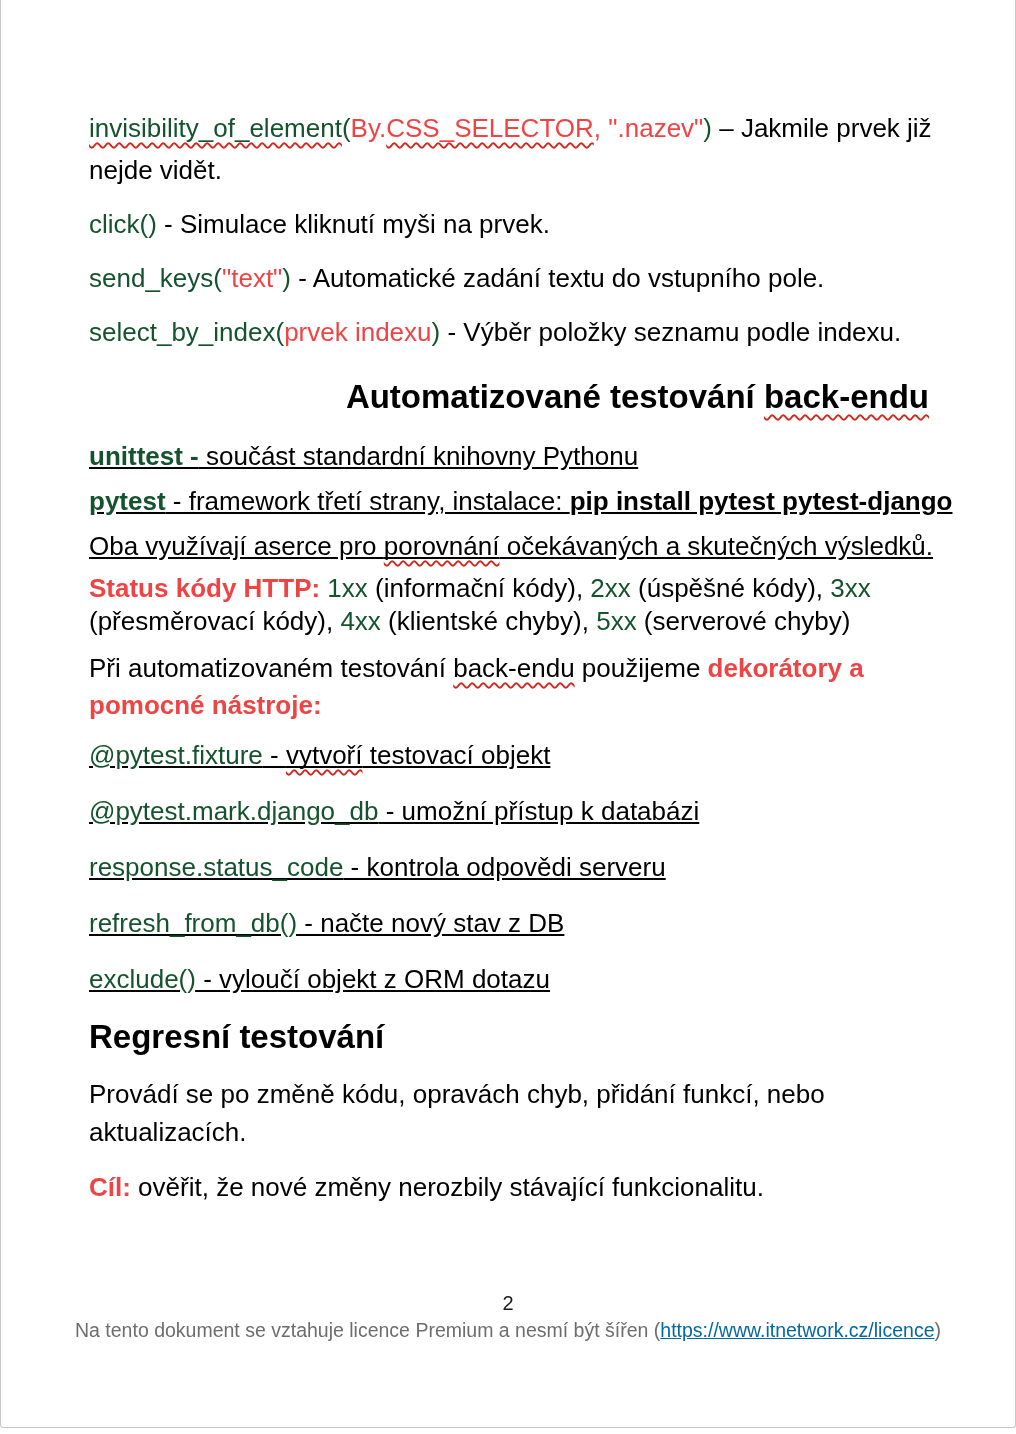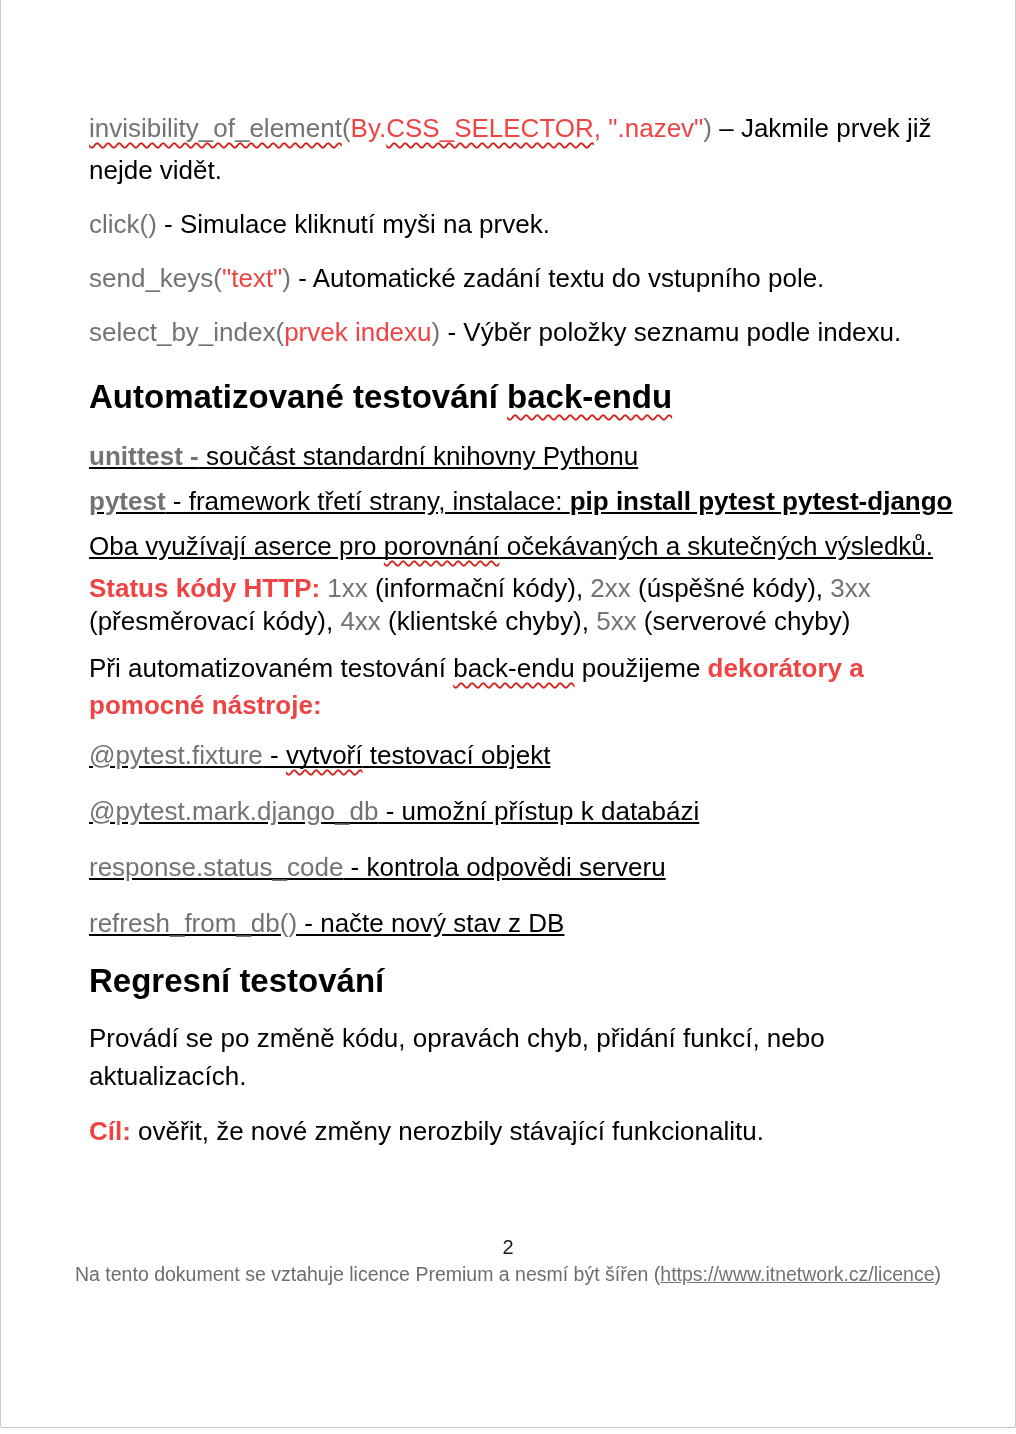--- a/index.html
+++ b/index.html
@@ -8,41 +8,41 @@
     width:1016px;height:1428px;box-sizing:border-box;background:#fff;
     border-left:1px solid #c9c9c9;border-right:1px solid #c9c9c9;border-bottom:1px solid #c9c9c9;
     border-radius:0 0 3px 3px;overflow:hidden;
   }
   .doc{padding:107px 86px 0 88px;font-size:26px;}
   .para{margin:0;}
   .line{white-space:pre;}
   
   .v-code{line-height:42px;margin:0 0 12px 0;}
   .v-code-gap{line-height:42px;margin:0 0 21px 0;}
-  .v-h{font-size:33px;font-weight:700;text-align:left;line-height:46px;margin:0 0 17px 0;}
+  .v-h{font-size:33px;font-weight:700;text-align:right;line-height:46px;margin:0 0 17px 0;}
   .v-h2{font-size:33px;font-weight:700;text-align:left;line-height:46px;margin:0 0 15px 0;}
   .v-line{line-height:39px;margin:0 0 6px 0;text-decoration:underline;}
   .v-status{line-height:33px;margin:0 0 12px 0;}
   .v-intro{line-height:37px;margin:0 0 10px 0;}
   .v-list{line-height:42px;margin:0 0 14px 0;text-decoration:underline;}
   .v-body{line-height:38px;margin:0 0 17px 0;}
   
-  .tk-blue{color:#737373;}
+  .tk-blue{color:#14532d;}
   .tk-orange{color:#ef4444;}
   .tk-b{font-weight:700;}
   .tk-sq{
     text-decoration-line:underline;text-decoration-style:wavy;
     text-decoration-color:#d0281e;text-decoration-thickness:1.5px;
     text-underline-offset:5px;text-decoration-skip-ink:none;
   }
   .v-h .tk-sq,.v-h2 .tk-sq{text-underline-offset:6px;}
   
   .page-num{margin-top:85px;text-align:center;font-size:20px;line-height:24px;color:#1a1a1a;}
   .license{margin-top:3px;text-align:center;font-size:19.5px;line-height:24px;color:#6d6d6d;white-space:pre;}
-  .license .lic-link{color:#737373;text-decoration:underline;cursor:pointer;}
+  .license .lic-link{color:#0369a1;text-decoration:underline;cursor:pointer;}
 </style>
 </head>
 <body>
 
 <div class="page">
   <div class="doc" id="doc">
       <div class="para v-code">
         <div class="line"><span class="tk-blue tk-sq">invisibility_of_element</span><span class="tk-blue">(</span><span class="tk-orange">By.</span><span class="tk-orange tk-sq">CSS_SELECTOR</span><span class="tk-orange">, </span><span class="tk-orange">".nazev"</span><span class="tk-blue">)</span><span class=""> – Jakmile prvek již</span></div>
         <div class="line"><span class="">nejde vidět.</span></div>
       </div>
@@ -80,20 +80,23 @@
       </div>
       <div class="para v-list">
         <div class="line"><span class="tk-blue">@pytest.mark.django_db</span><span class=""> - umožní přístup k databázi</span></div>
       </div>
       <div class="para v-list">
         <div class="line"><span class="tk-blue">response.status_code</span><span class=""> - kontrola odpovědi serveru</span></div>
       </div>
       <div class="para v-list">
         <div class="line"><span class="tk-blue">refresh_from_db()</span><span class=""> - načte nový stav z DB</span></div>
       </div>
+      <div class="para v-list">
+        <div class="line"><span class="tk-blue">exclude()</span><span class=""> - vyloučí objekt z ORM dotazu</span></div>
+      </div>
       <div class="para v-h2">
         <div class="line"><span class="">Regresní testování</span></div>
       </div>
       <div class="para v-body">
         <div class="line"><span class="">Provádí se po změně kódu, opravách chyb, přidání funkcí, nebo</span></div>
         <div class="line"><span class="">aktualizacích.</span></div>
       </div>
       <div class="para v-body">
         <div class="line"><span class="tk-orange tk-b">Cíl:</span><span class=""> ověřit, že nové změny nerozbily stávající funkcionalitu.</span></div>
       </div>

